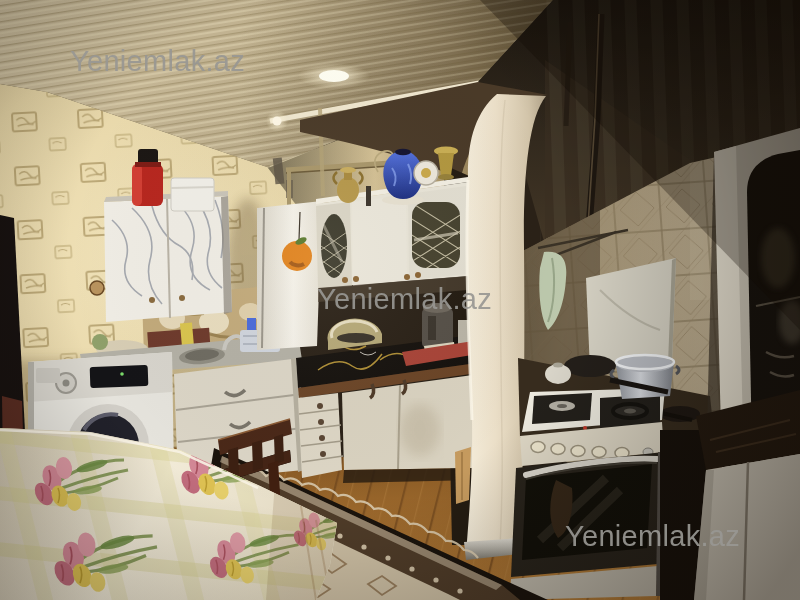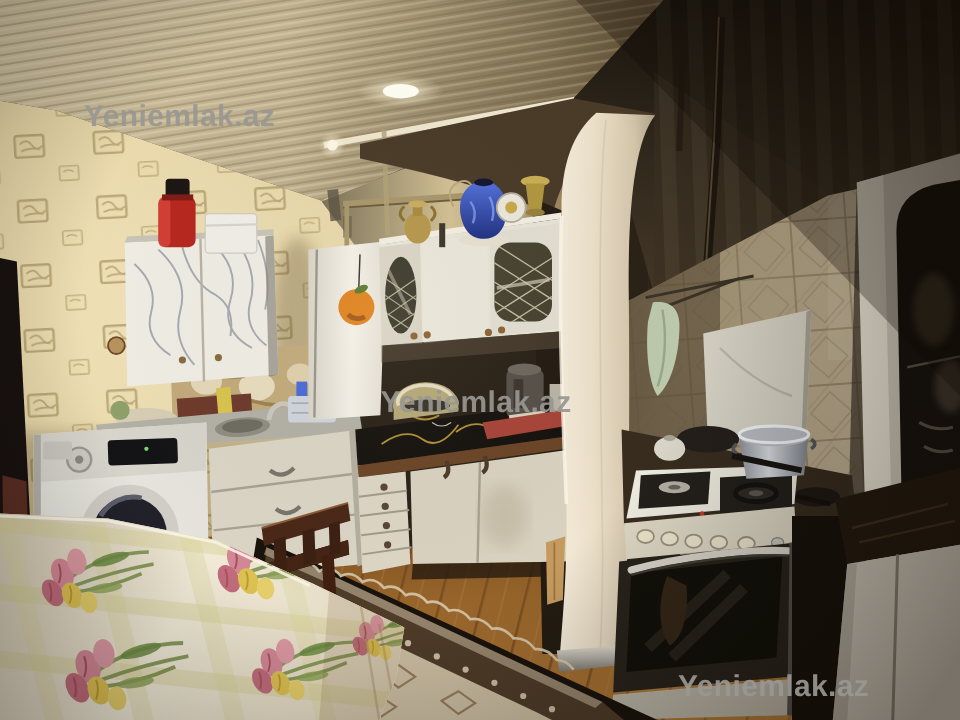--- a/index.html
+++ b/index.html
@@ -1,27 +1,26 @@
 <!DOCTYPE html>
 <html><head>
 <meta charset="utf-8">
 <style>
   html,body{margin:0;padding:0;background:#111;}
   .stage{position:relative;width:800px;height:600px;overflow:hidden;background:#241c12;}
   .stage svg{position:absolute;left:0;top:0;}
   .wm{
     position:absolute;
     font-family:"Liberation Sans",sans-serif;
-    font-size:25px;
-    font-weight:700;
+    font-size:29px;
+    font-weight:400;
     letter-spacing:.3px;
     color:rgba(152,151,147,.92);
     white-space:nowrap;
     pointer-events:none;
-    margin-top:38px;
   }
   .wm1{left:70px;top:45px;}
   .wm2{left:317px;top:283px;}
   .wm3{left:565px;top:520px;}
 </style>
 </head>
 <body>
 
 <div class="stage">
 <svg width="800" height="600" viewBox="0 0 800 600">

